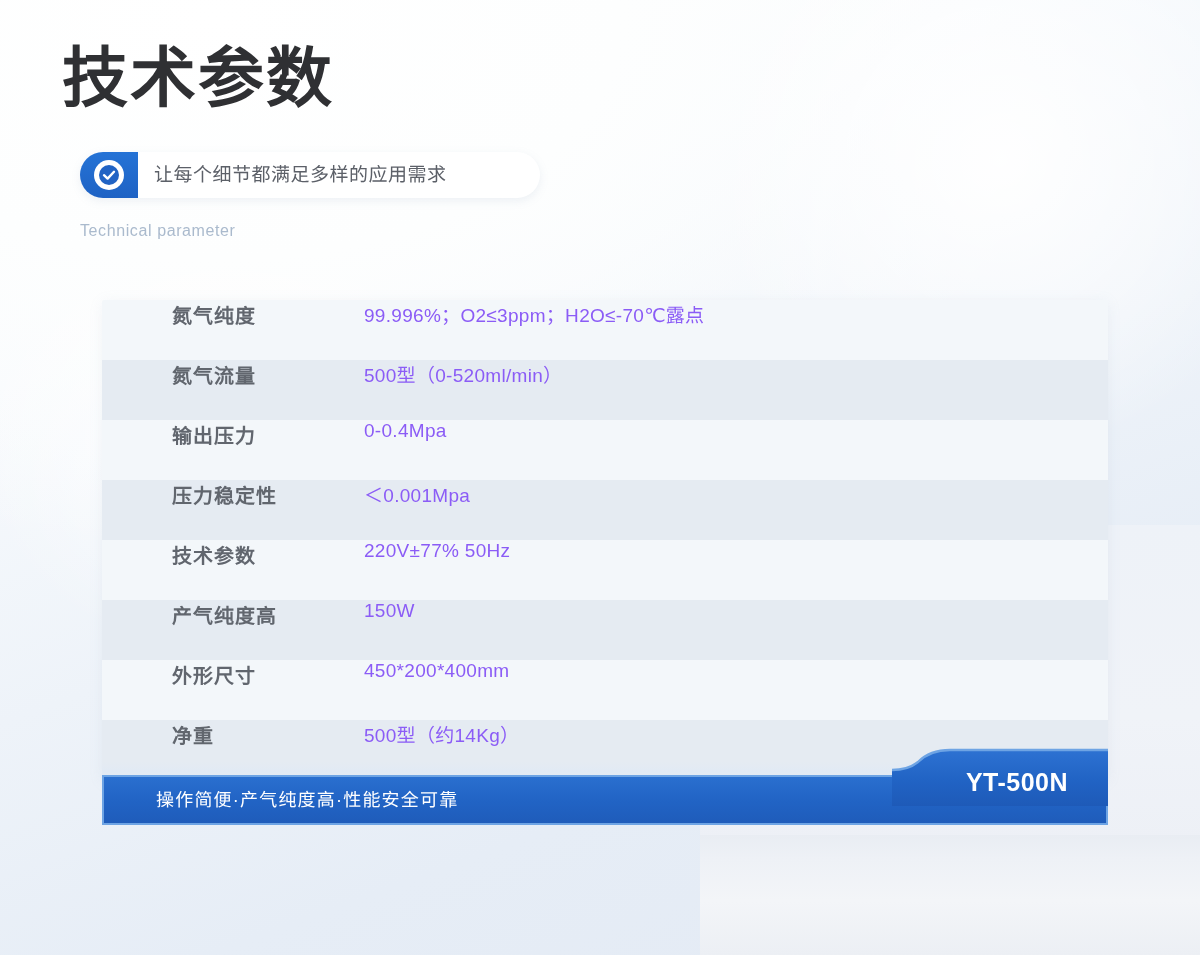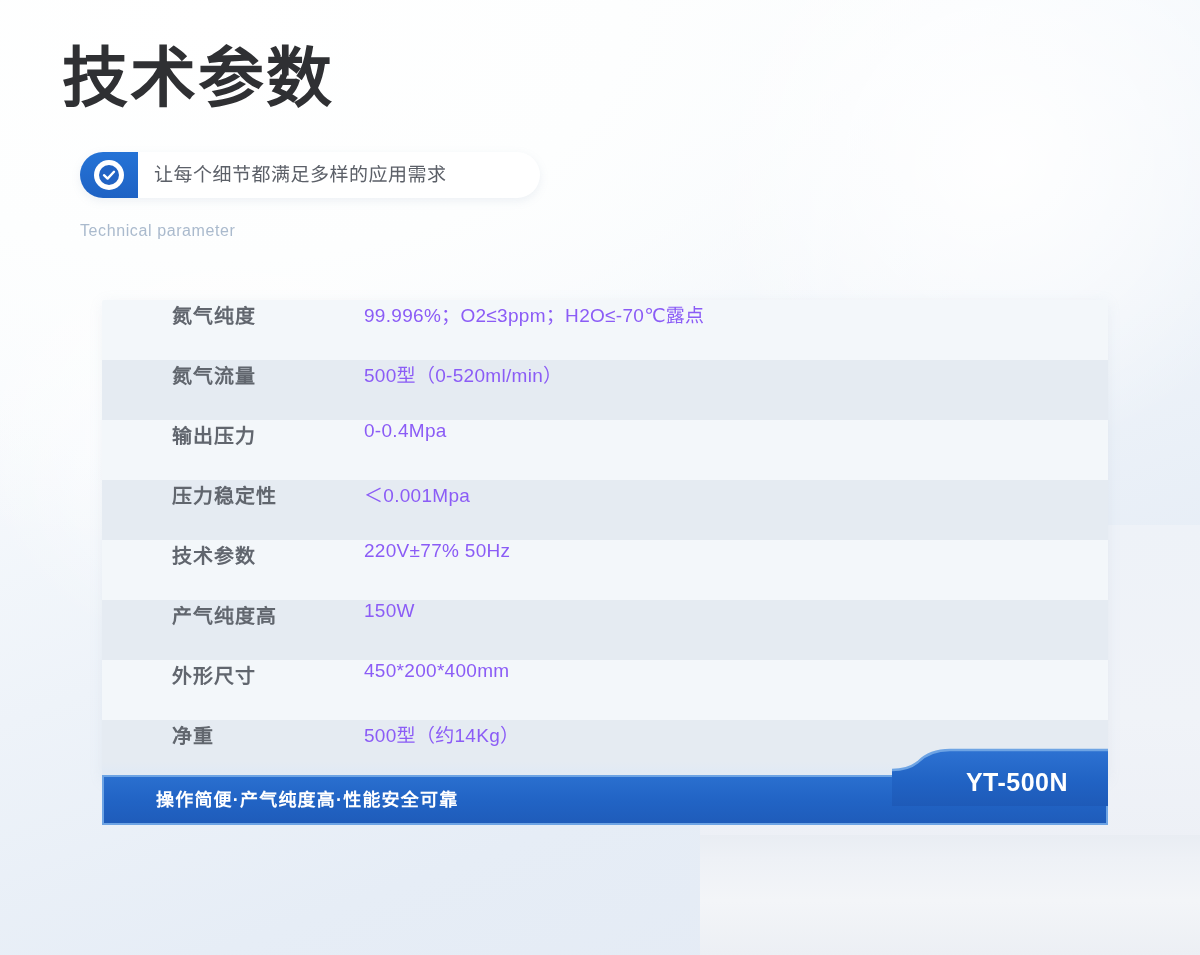--- a/index.html
+++ b/index.html
@@ -200,21 +200,20 @@
   .footer-text {
     position: absolute;
     left: 156px;
     top: 775px;
     height: 50px;
     line-height: 50px;
     font-size: 18px;
     color: #ffffff;
     letter-spacing: 1.2px;
     white-space: nowrap;
-    font-weight: bold;
   }
 
   
   .model-badge {
     position: absolute;
     left: 892px;
     top: 746px;
     width: 216px;
     height: 62px;
   }

